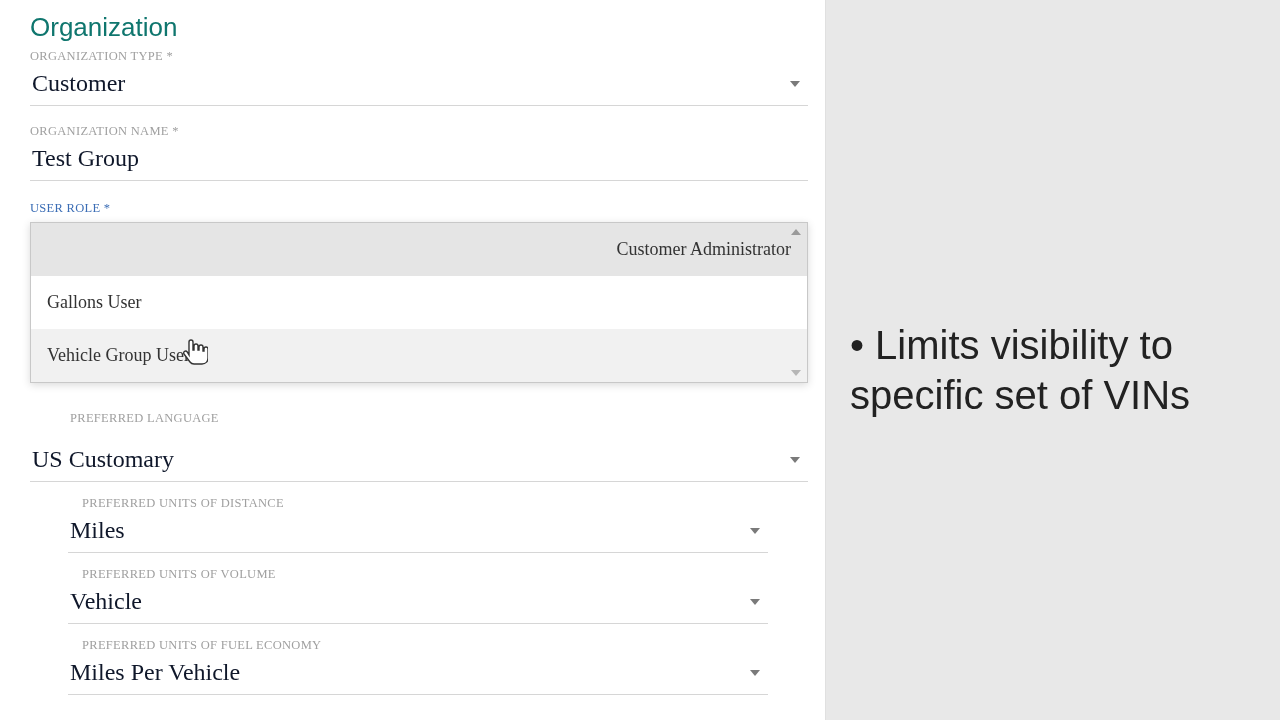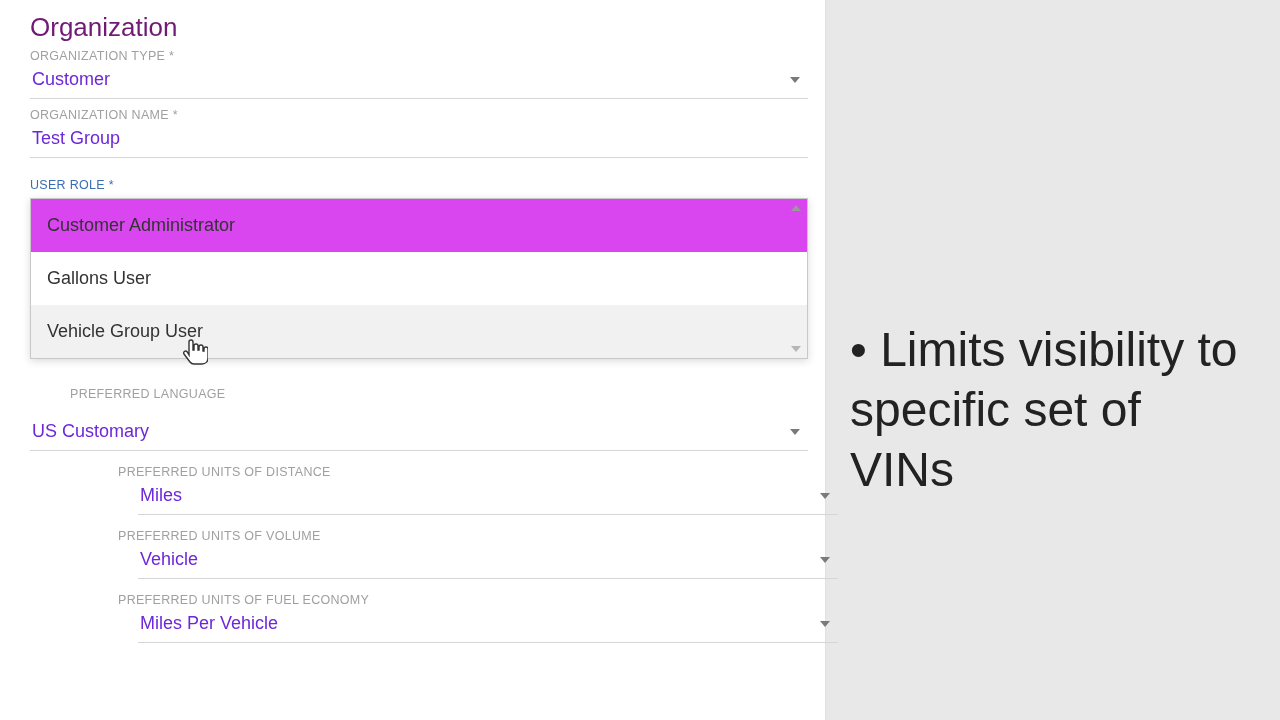--- a/index.html
+++ b/index.html
@@ -17,55 +17,56 @@
   }
   .right-panel {
     flex: 1;
     background: #e8e8e8;
     padding: 40px 24px;
     display: flex;
     flex-direction: column;
   }
   .right-spacer { height: 280px; }
   .bullet {
-    font-size: 48px;
+    font-size: 40px;
     line-height: 1.25;
     color: #222;
     font-weight: 400;
   }
 
   .section-title {
     font-size: 26px;
-    color: #701a75;
+    color: #0f766e;
     margin-top: 12px;
     margin-bottom: 6px;
     font-weight: 400;
   }
 
   .field {
     margin-top: 6px;
+    font-family: Liberation Serif, serif;
   }
   .field-label {
     font-size: 12.5px;
     letter-spacing: 0.3px;
     color: #a0a0a0;
     text-transform: uppercase;
   }
   .field-label.focused { color: #3b6db5; }
   .field-value {
-    font-size: 18px;
-    color: #6d28d9;
+    font-size: 24px;
+    color: #0f172a;
     padding: 6px 0 8px 2px;
     border-bottom: 1px solid #d6d6d6;
     display: flex;
     justify-content: space-between;
     align-items: center;
     width: 778px;
   }
-  .field-value.indent { margin-left: 108px; width: 700px; align-items: center; }
+  .field-value.indent { margin-left: 38px; width: 700px; align-items: center; }
   .caret {
     width: 0; height: 0;
     border-left: 5px solid transparent;
     border-right: 5px solid transparent;
     border-top: 6px solid #7a7a7a;
     margin-right: 8px;
   }
 
   .dropdown-container {
     position: relative;
@@ -77,34 +78,34 @@
     background: #fff;
     box-shadow: 0 2px 8px rgba(0,0,0,0.15);
     position: relative;
   }
   .dropdown-item {
     padding: 16px 16px;
     font-size: 18px;
     color: #333;
     cursor: pointer;
   }
-  .dropdown-item.selected { background: #d946ef; }
+  .dropdown-item.selected { background: #e5e5e5; text-align: right; }
   .dropdown-item.hover { background: #f1f1f1; }
   .scroll-arrow {
     position: absolute;
     right: 6px;
     width: 0; height: 0;
     border-left: 5px solid transparent;
     border-right: 5px solid transparent;
   }
   .scroll-arrow.up { top: 6px; border-bottom: 6px solid #9a9a9a; }
   .scroll-arrow.down { bottom: 6px; border-top: 6px solid #b6b6b6; }
 
   .below-group { margin-top: 28px; margin-left: 40px; }
-  .indent-label { margin-left: 88px; }
+  .indent-label { margin-left: 52px; }
 
   .cursor {
     position: absolute;
     left: 182px;
     top: 338px;
     pointer-events: none;
     z-index: 50;
   }
   .cursor svg { display: block; }
 </style>
@@ -116,21 +117,21 @@
   <div class="section-title">Organization</div>
 
   <div class="field">
     <div class="field-label">ORGANIZATION TYPE *</div>
     <div class="field-value">
       <span>Customer</span>
       <span class="caret"></span>
     </div>
   </div>
 
-  <div class="field" style="margin-top:9px">
+  <div class="field" style="margin-top:18px">
     <div class="field-label">ORGANIZATION NAME *</div>
     <div class="field-value">
       <span>Test Group</span>
     </div>
   </div>
 
   <div class="field" style="margin-top:20px">
     <div class="field-label focused">USER ROLE *</div>
     <div class="dropdown-container">
       <div class="dropdown-open">

